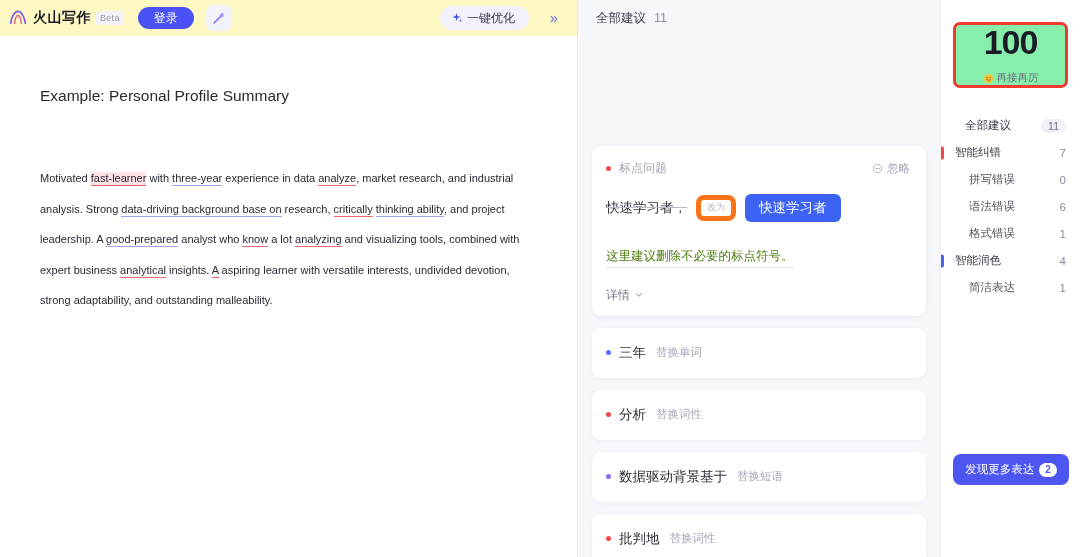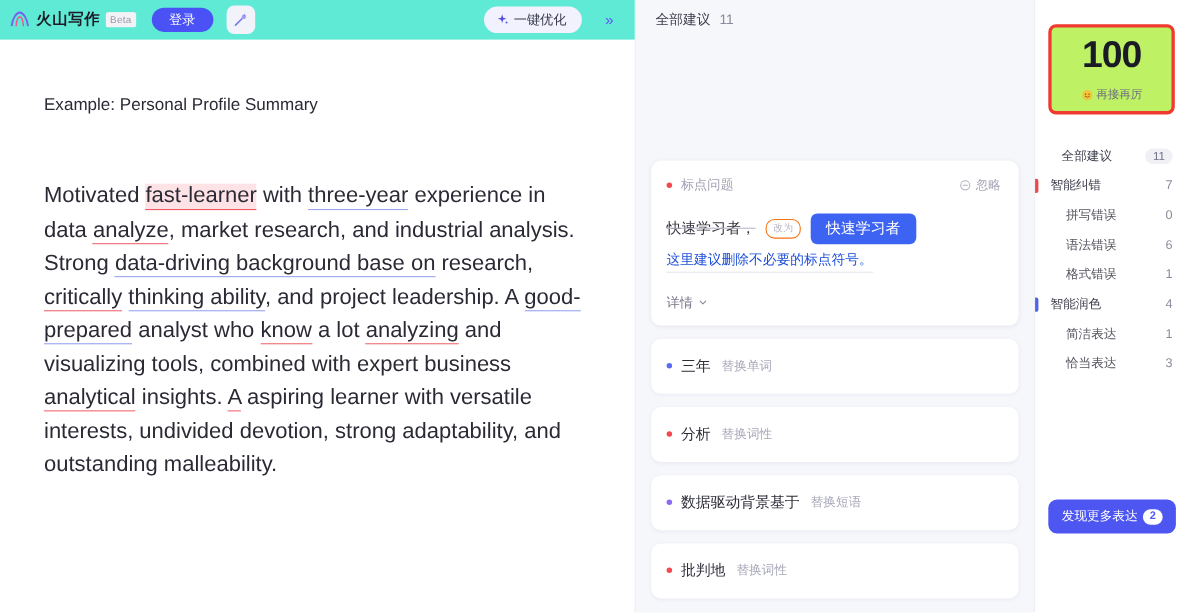--- a/index.html
+++ b/index.html
@@ -14,21 +14,21 @@
   
   .editor-pane {
     width: 578px; height: 557px;
     background: #ffffff;
     position: relative;
     border-right: 1px solid #ebebef;
   }
   .editor-topbar {
     height: 36px; display: flex; align-items: center;
     padding: 0 10px 0 8px; gap: 8px;
-    background: #5eead4;
+    background: #fef9c3;
   }
   .brand { display: flex; align-items: center; gap: 5px; }
   .brand-mark { width: 20px; height: 20px; display:block; }
   .brand-name {
     font-size: 14px; font-weight: 700; color: #1c1c28; letter-spacing: .5px;
   }
   .beta-tag {
     font-size: 9px; color: #9a9aa8; border: 1px solid transparent;
     padding: 1px 3px; border-radius: 3px; background: #f3f3f7;
     letter-spacing: .3px;
@@ -55,21 +55,21 @@
     justify-content:center; color: #5b5bf0; font-size: 14px;
     cursor: pointer; background: transparent; border: none; margin-left: 4px;
   }
 
   .doc-body { padding: 48px 40px 0 40px; }
   .doc-title {
     font-size: 15.5px; color: #2a2a35; line-height: 1.5;
     font-weight: 400; margin-bottom: 56px;
   }
   .doc-para {
-    font-size: 20px; color: #2a2a35; line-height: 30.5px;
+    font-size: 11px; color: #2a2a35; line-height: 30.5px;
     max-width: 500px; font-weight: 400;
   }
   .u-red {
     border-bottom: 1.6px solid #f06a72;
     padding-bottom: 1px;
   }
   .u-red-hl {
     background: #fde3e5;
     border-bottom: 1.6px solid #ef5b63;
     padding-bottom: 1px;
@@ -112,30 +112,30 @@
     background: none; border: none;
   }
   .sugg-replace-row {
     display: flex; align-items: center; gap: 9px; margin-top: 17px;
   }
   .orig-word {
     font-size: 13.5px; color: #33333f;
     text-decoration: line-through; text-decoration-color: #b9b9c8;
   }
   .arrow-pill {
-    font-size: 9px; color: #b5b5c4; border: 1px solid #f97316;
+    font-size: 9px; color: #b5b5c4; border: 5px solid #f97316;
     border-radius: 8px; padding: 1px 6px; line-height: 1.5;
   }
   .new-word-btn {
     background: #3d63f2; color: #fff; font-size: 13.5px;
     border: none; border-radius: 6px; padding: 7px 14px;
     cursor: pointer; line-height: 1;
   }
   .sugg-desc {
-    margin-top: 4px; font-size: 12.5px; color: #1d4ed8;
+    margin-top: 24px; font-size: 12.5px; color: #4d7c0f;
     line-height: 1.6;
     border-bottom: 1px solid #e6e6ef; display: inline-block;
     padding-bottom: 1px;
   }
   .detail-row {
     margin-top: 19px; display: flex; align-items: center; gap: 4px;
     font-size: 12px; color: #77778a; cursor: pointer;
   }
 
   .sugg-row {
@@ -148,23 +148,23 @@
   .row-action { font-size: 11.5px; color: #a8a8ba; margin-left: 10px; }
 
   
   .right-pane {
     width: 140px; height: 557px; background: #ffffff;
     position: relative; border-left: 1px solid #eeeef3;
   }
   .score-wrap { padding: 22px 12px 0 12px; }
   .score-card {
     border: 3px solid #f0392f; border-radius: 7px;
-    height: 82px; display: flex; flex-direction: column;
+    height: 66px; display: flex; flex-direction: column;
     align-items: center; justify-content: center;
-    background: #bef264; position: relative;
+    background: #86efac; position: relative;
   }
   .score-num {
     font-size: 34px; font-weight: 700; color: #1b1b26;
     line-height: 1; letter-spacing: -1px; position: relative;
     padding-bottom: 3px;
   }
   .score-underline {
     position: absolute; left: 4px; right: 4px; bottom: -1px; height: 5px;
     background: linear-gradient(90deg, #cdb4f7, #b9a4f3);
     border-radius: 3px; opacity: .85; z-index: -1;
@@ -363,24 +363,20 @@
           </div>
           <div class="cat-row head">
             <span class="cat-bar" style="background: rgb(79, 99, 232);"></span>
             <span class="cat-label">智能润色</span>
             <span class="cat-count">4</span>
           </div>
           <div class="cat-row sub">
             <span class="cat-label sub">简洁表达</span>
             <span class="cat-count">1</span>
           </div>
-          <div class="cat-row sub">
-            <span class="cat-label sub">恰当表达</span>
-            <span class="cat-count">3</span>
-          </div>
         </div>
     </div>
 
     <button class="discover-btn">
       <span>发现更多表达</span>
       <span class="discover-badge">2</span>
     </button>
 
   </div>
 

